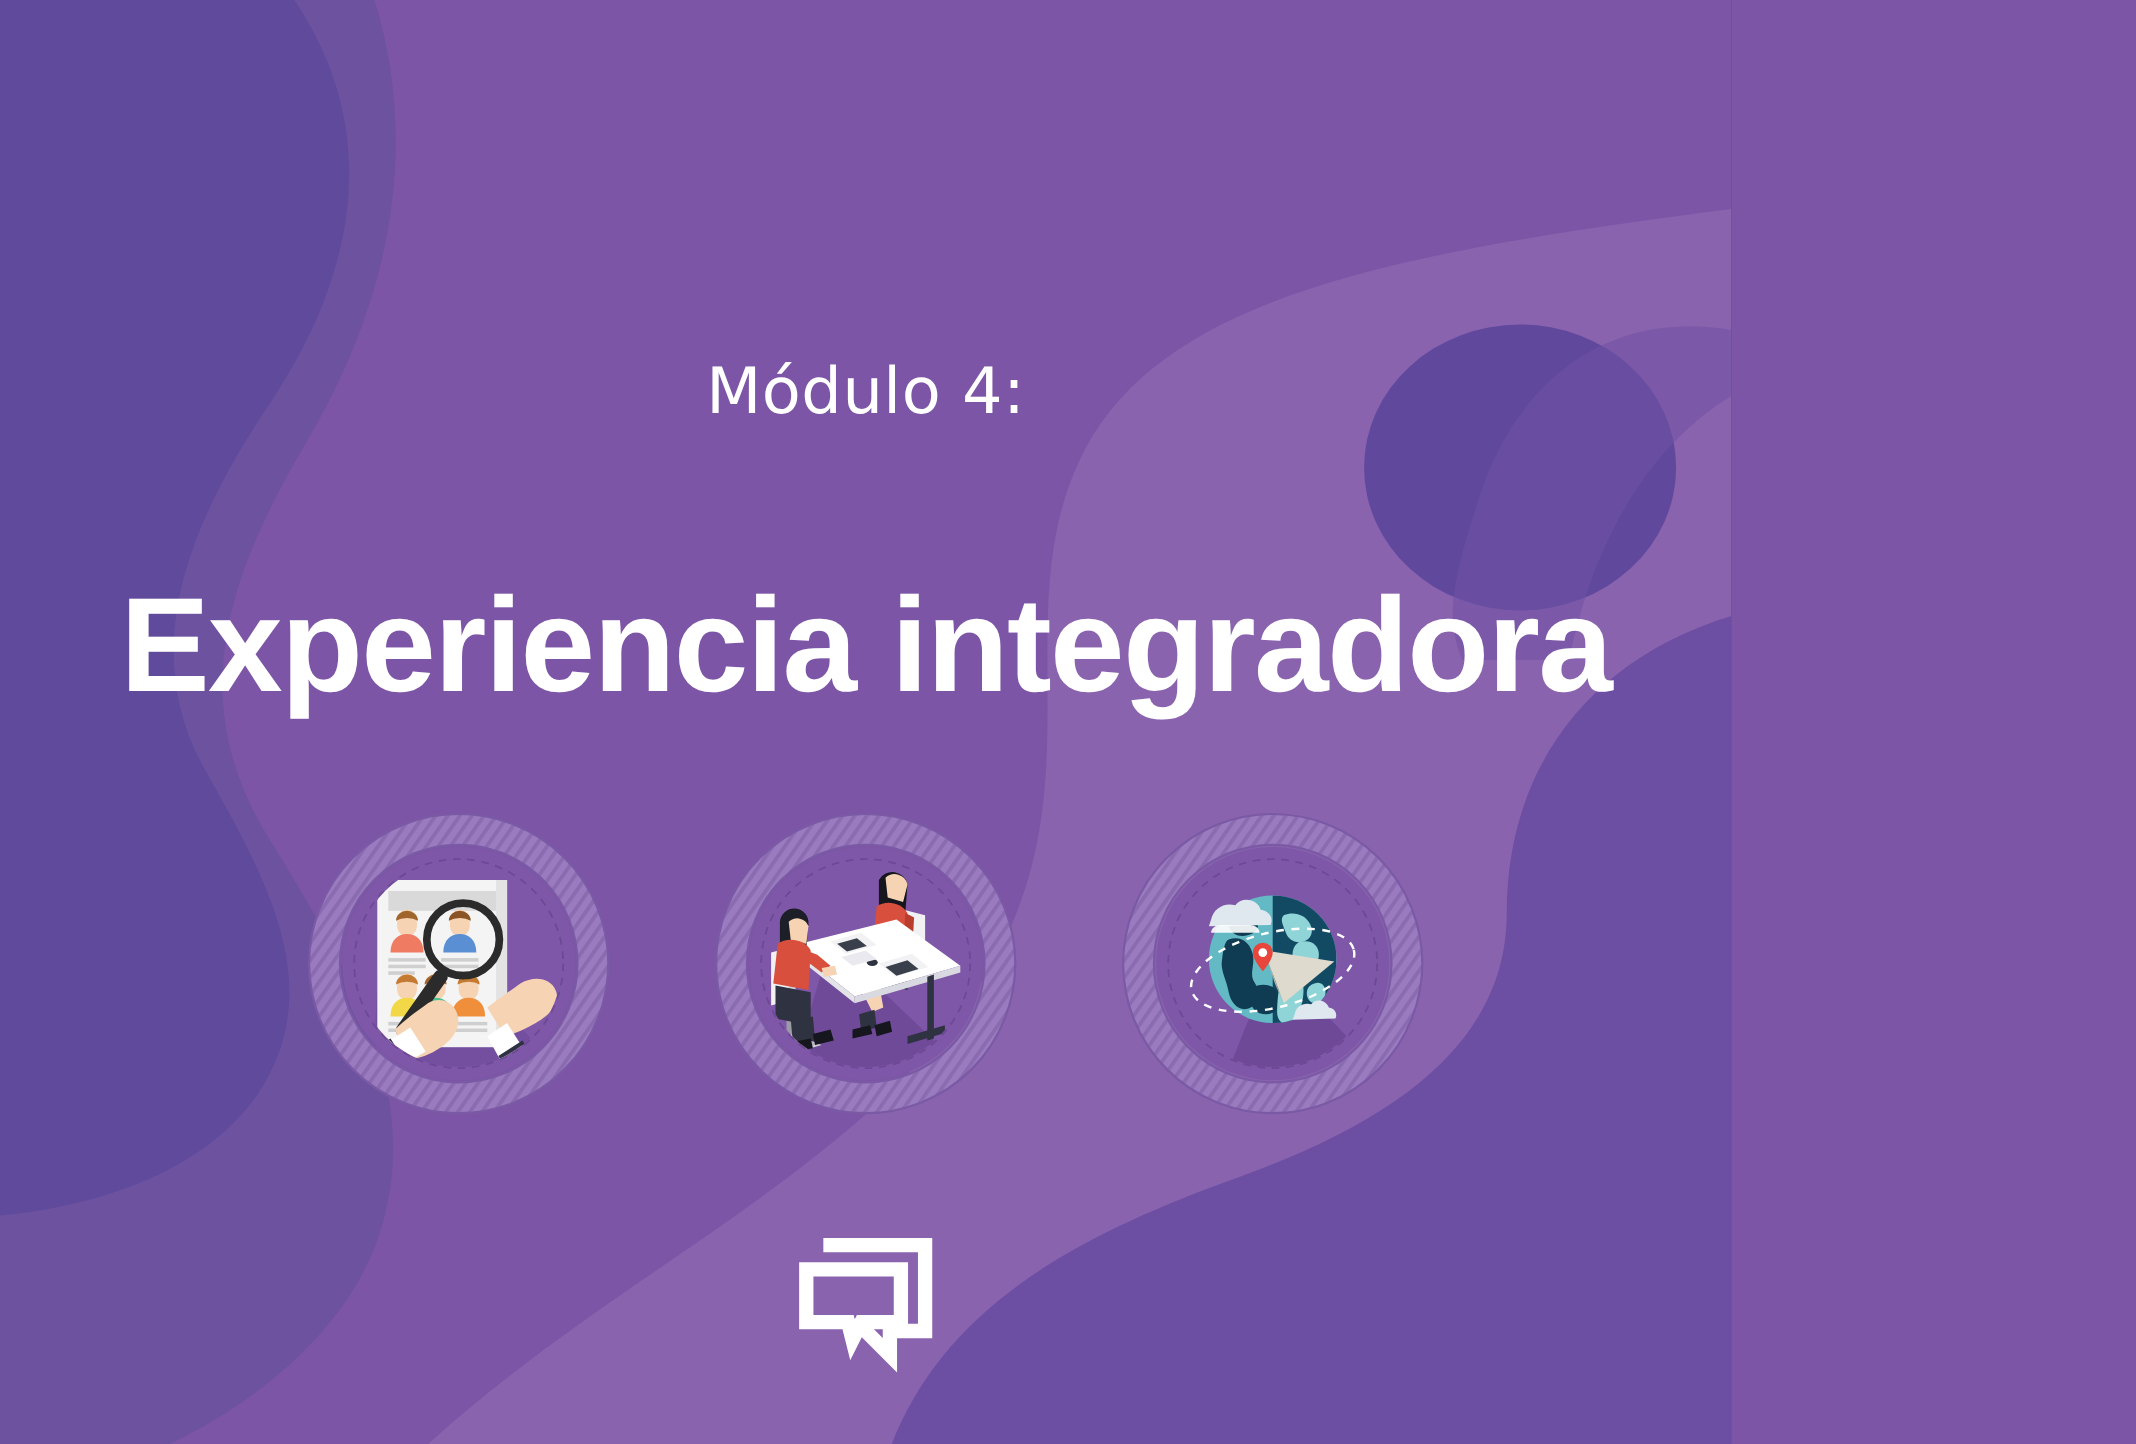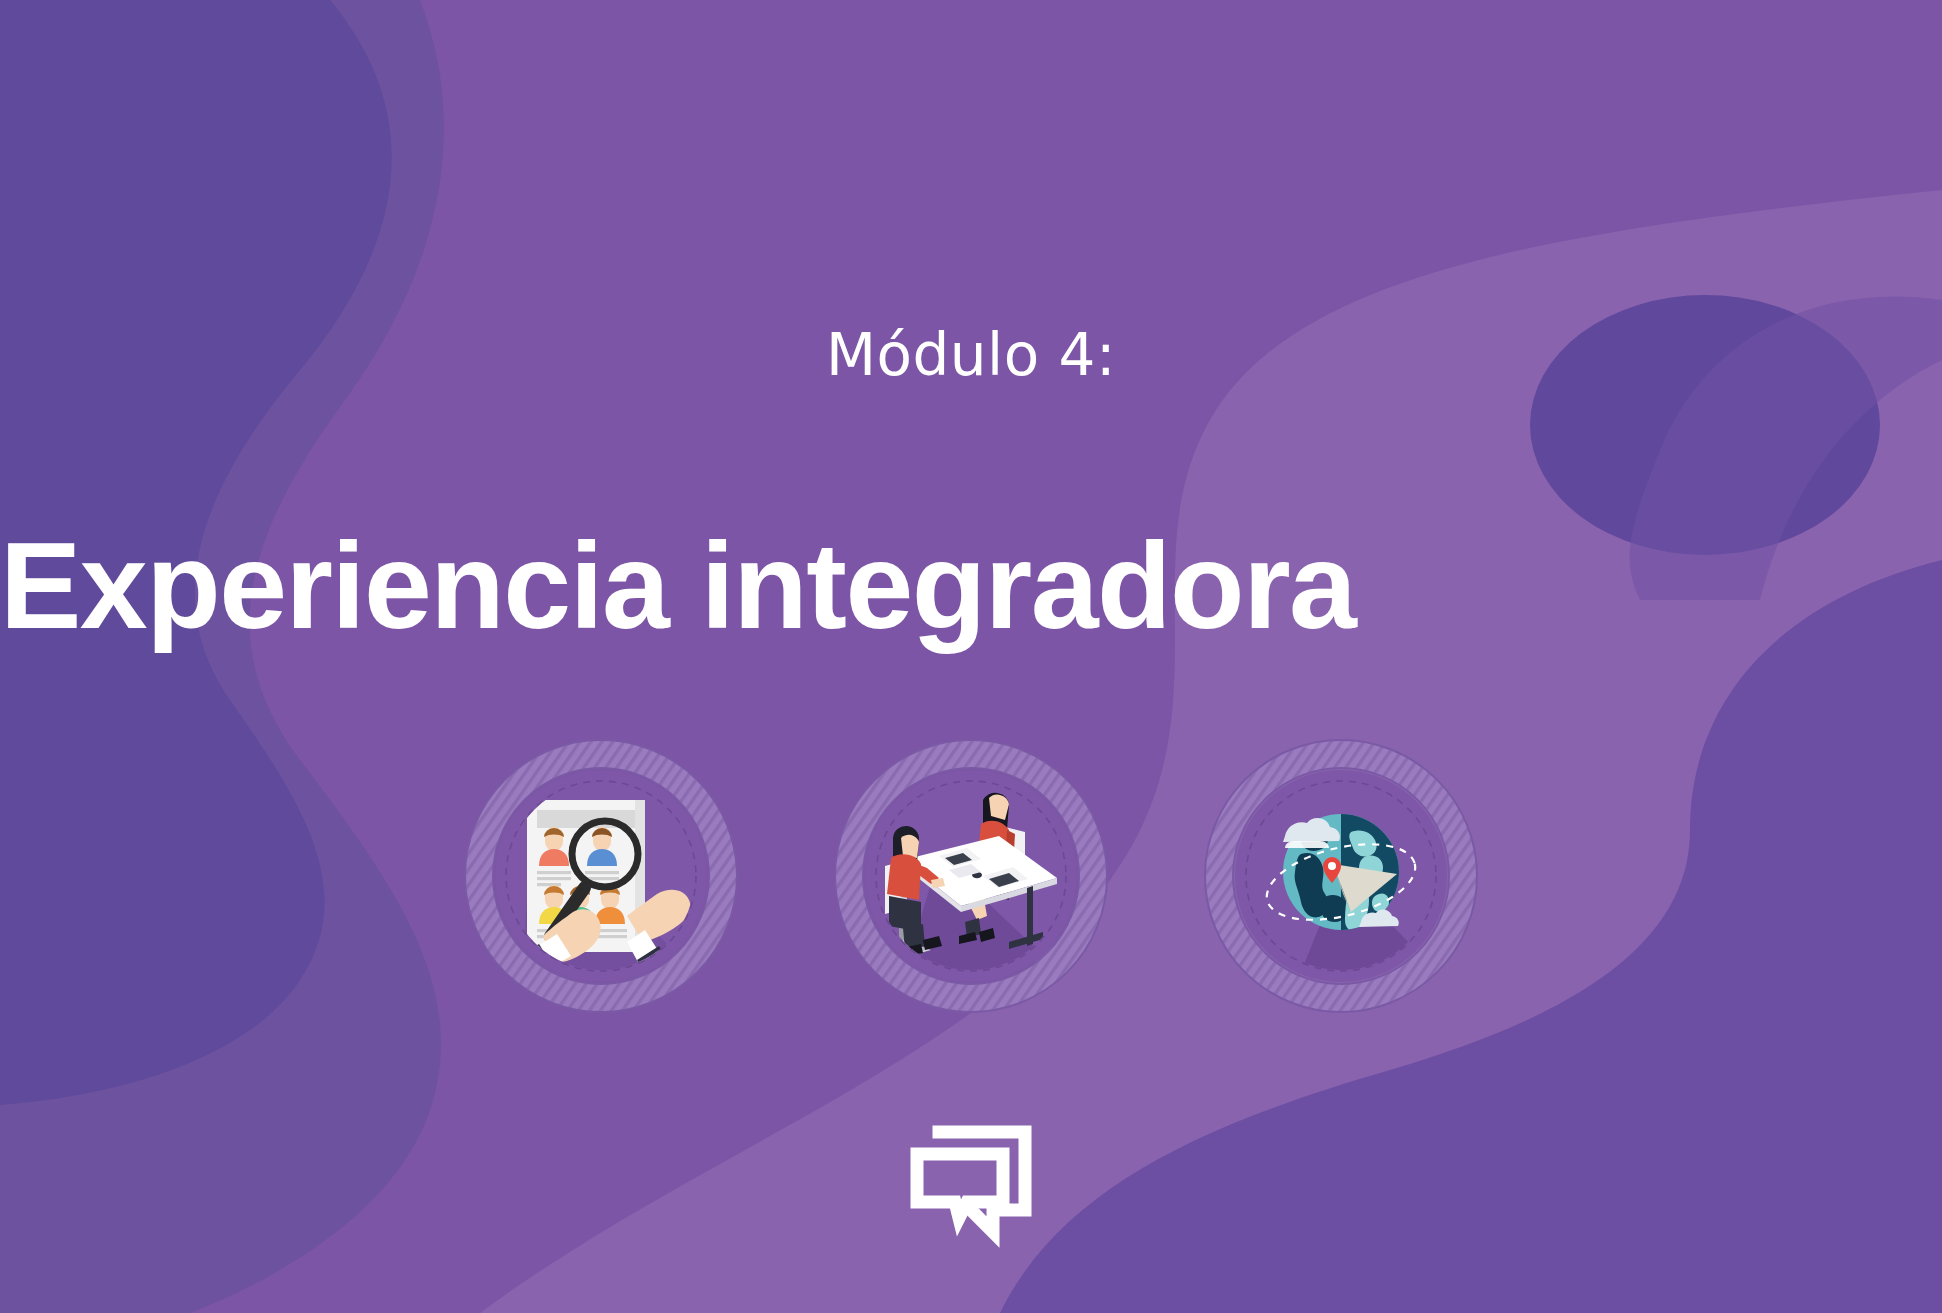--- a/index.html
+++ b/index.html
@@ -3,21 +3,21 @@
 <meta charset="utf-8">
 <title>Módulo 4: Experiencia integradora</title>
 <style>
   html, body {
     margin: 0;
     padding: 0;
     background: #7d55a6;
   }
   #slide {
     position: relative;
-    width: 1942px;
+    width: 1574px;
     height: 1313px;
     overflow: hidden;
     background: #6d28d9;
     font-family: "Liberation Sans", "DejaVu Sans", sans-serif;
   }
   .bg-layer {
     position: absolute;
     inset: 0;
     width: 100%;
     height: 100%;
@@ -40,20 +40,21 @@
     font-weight: 400;
     letter-spacing: 0.5px;
     line-height: 1;
     font-family: "DejaVu Sans", "Liberation Sans", sans-serif;
   }
   .headline {
     position: absolute;
     top: 440px;
     left: 0;
     width: 100%;
+    text-align: center;
     color: #ffffff;
     font-size: 122px;
     font-weight: 700;
     letter-spacing: -1.5px;
     line-height: 1.05;
     font-family: "Liberation Sans", "DejaVu Sans", sans-serif;
   }
 
   
   .badge-row {

